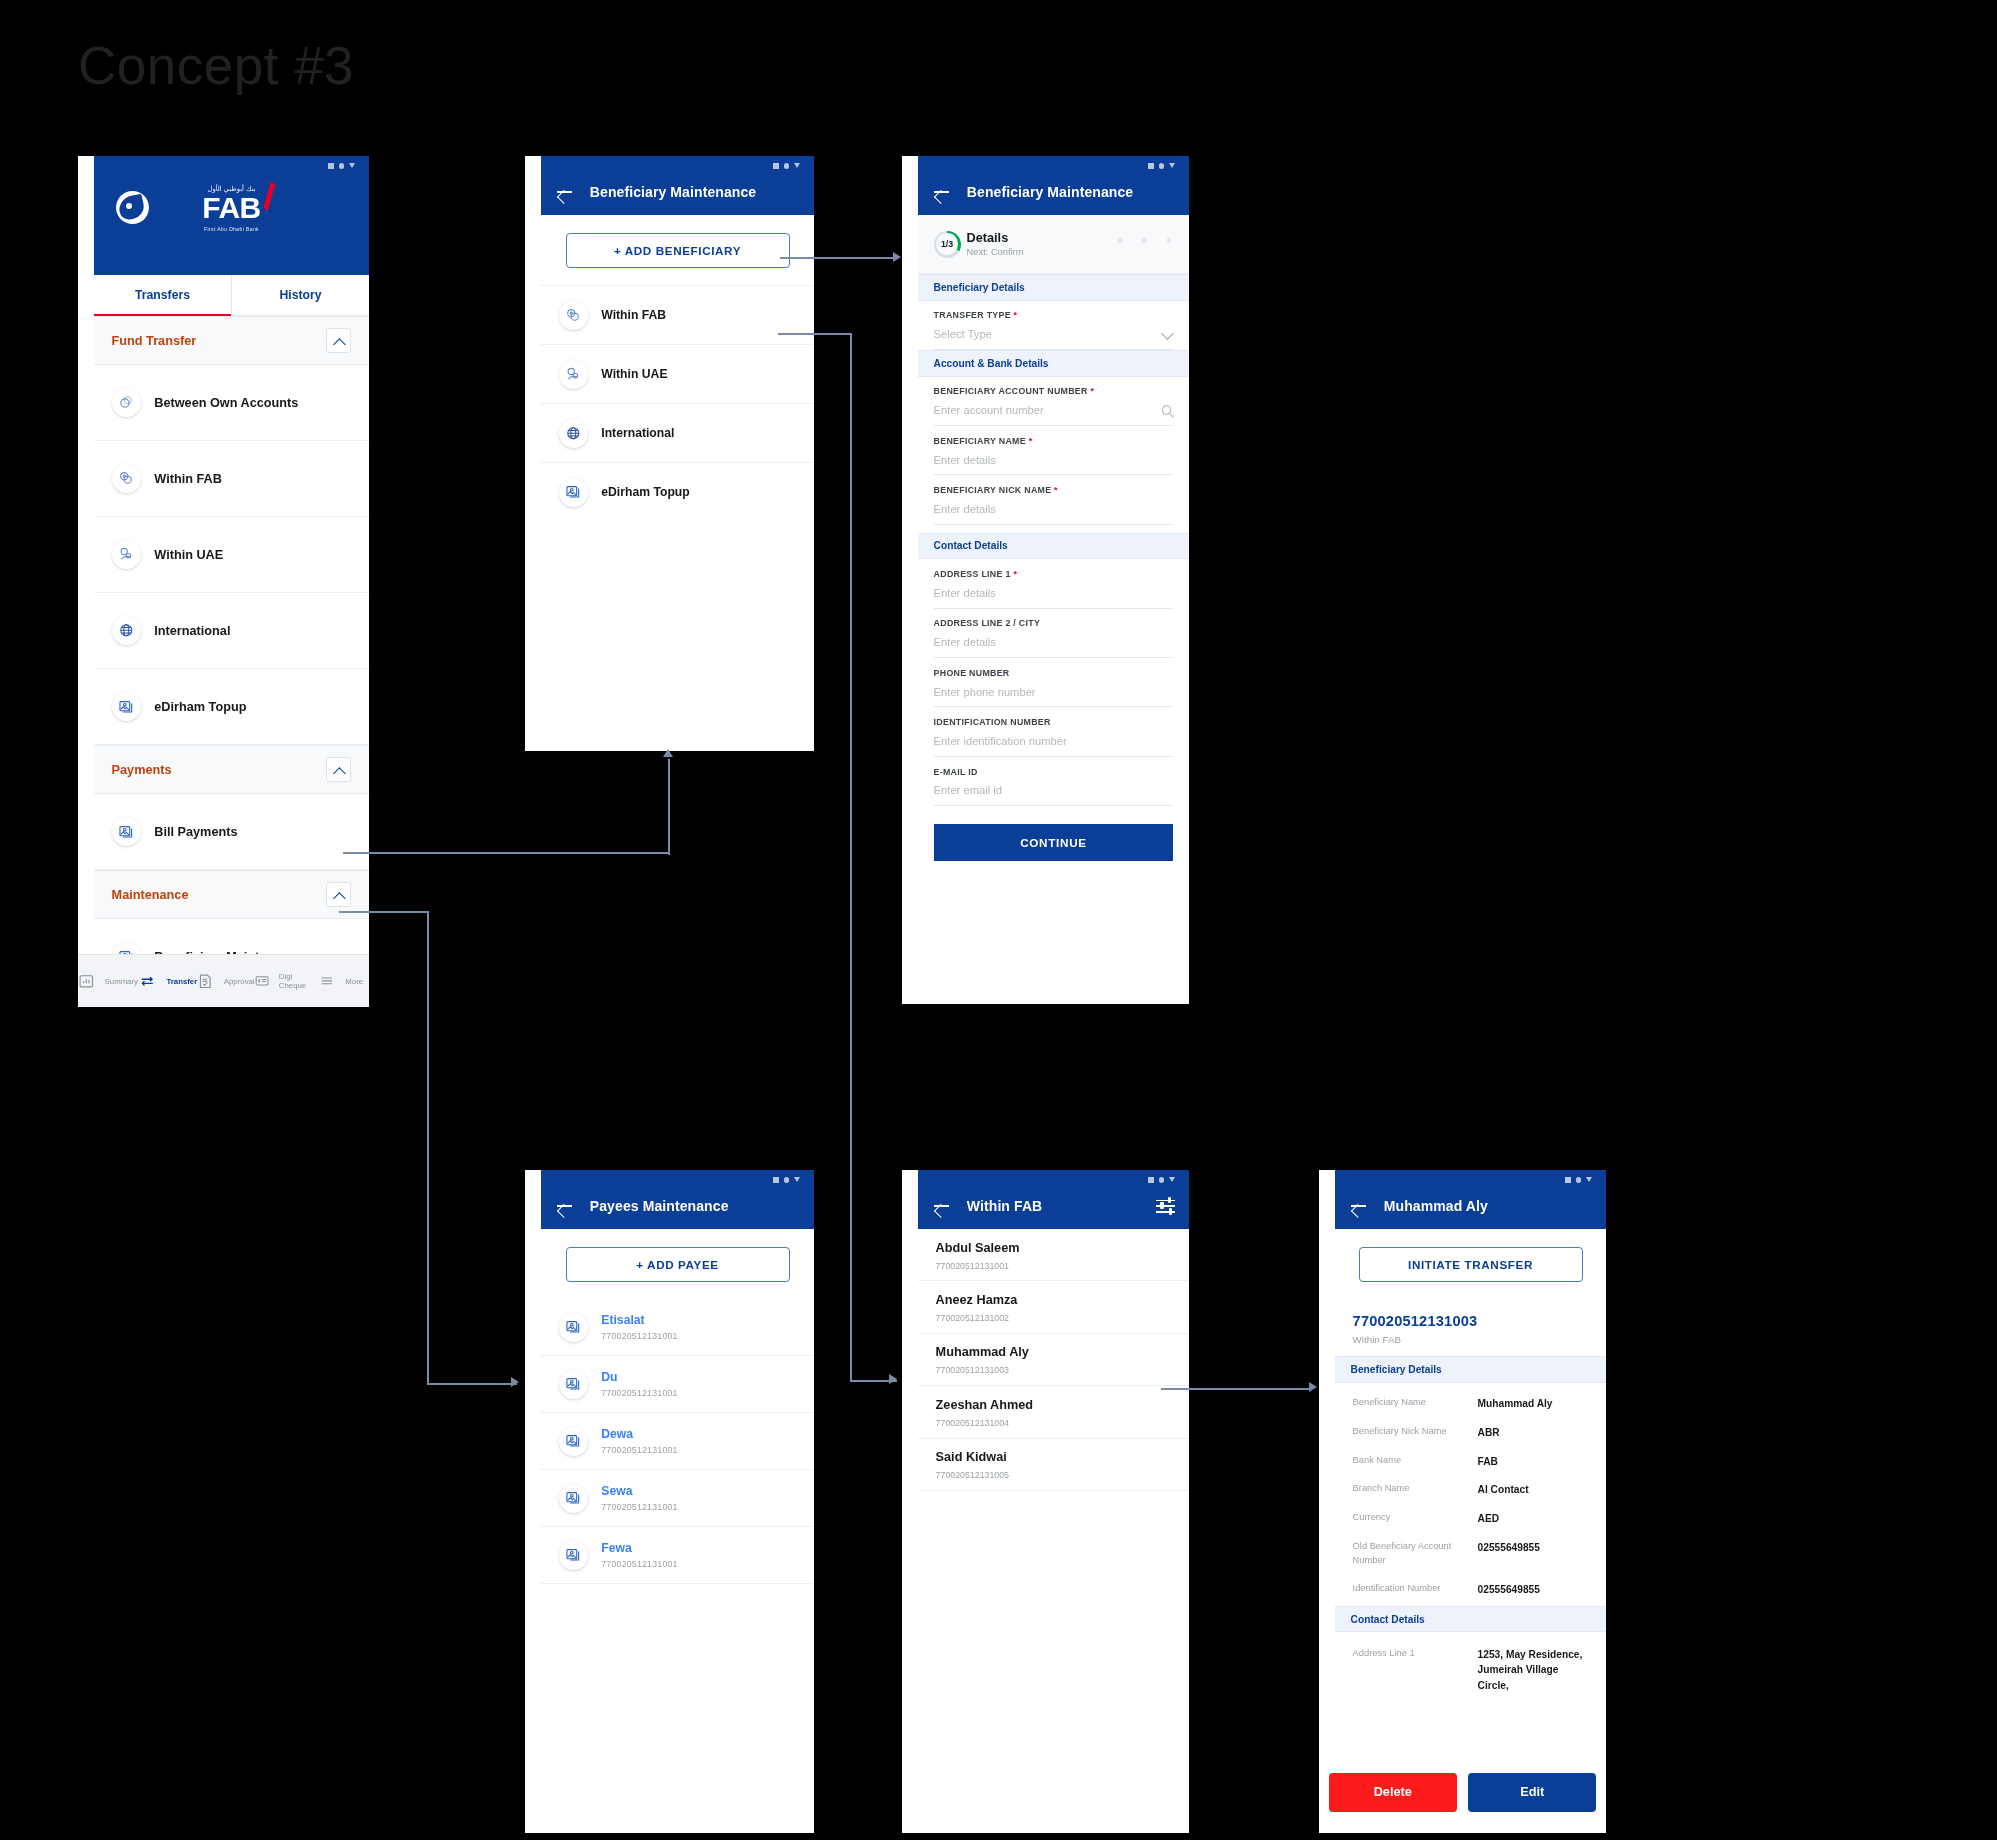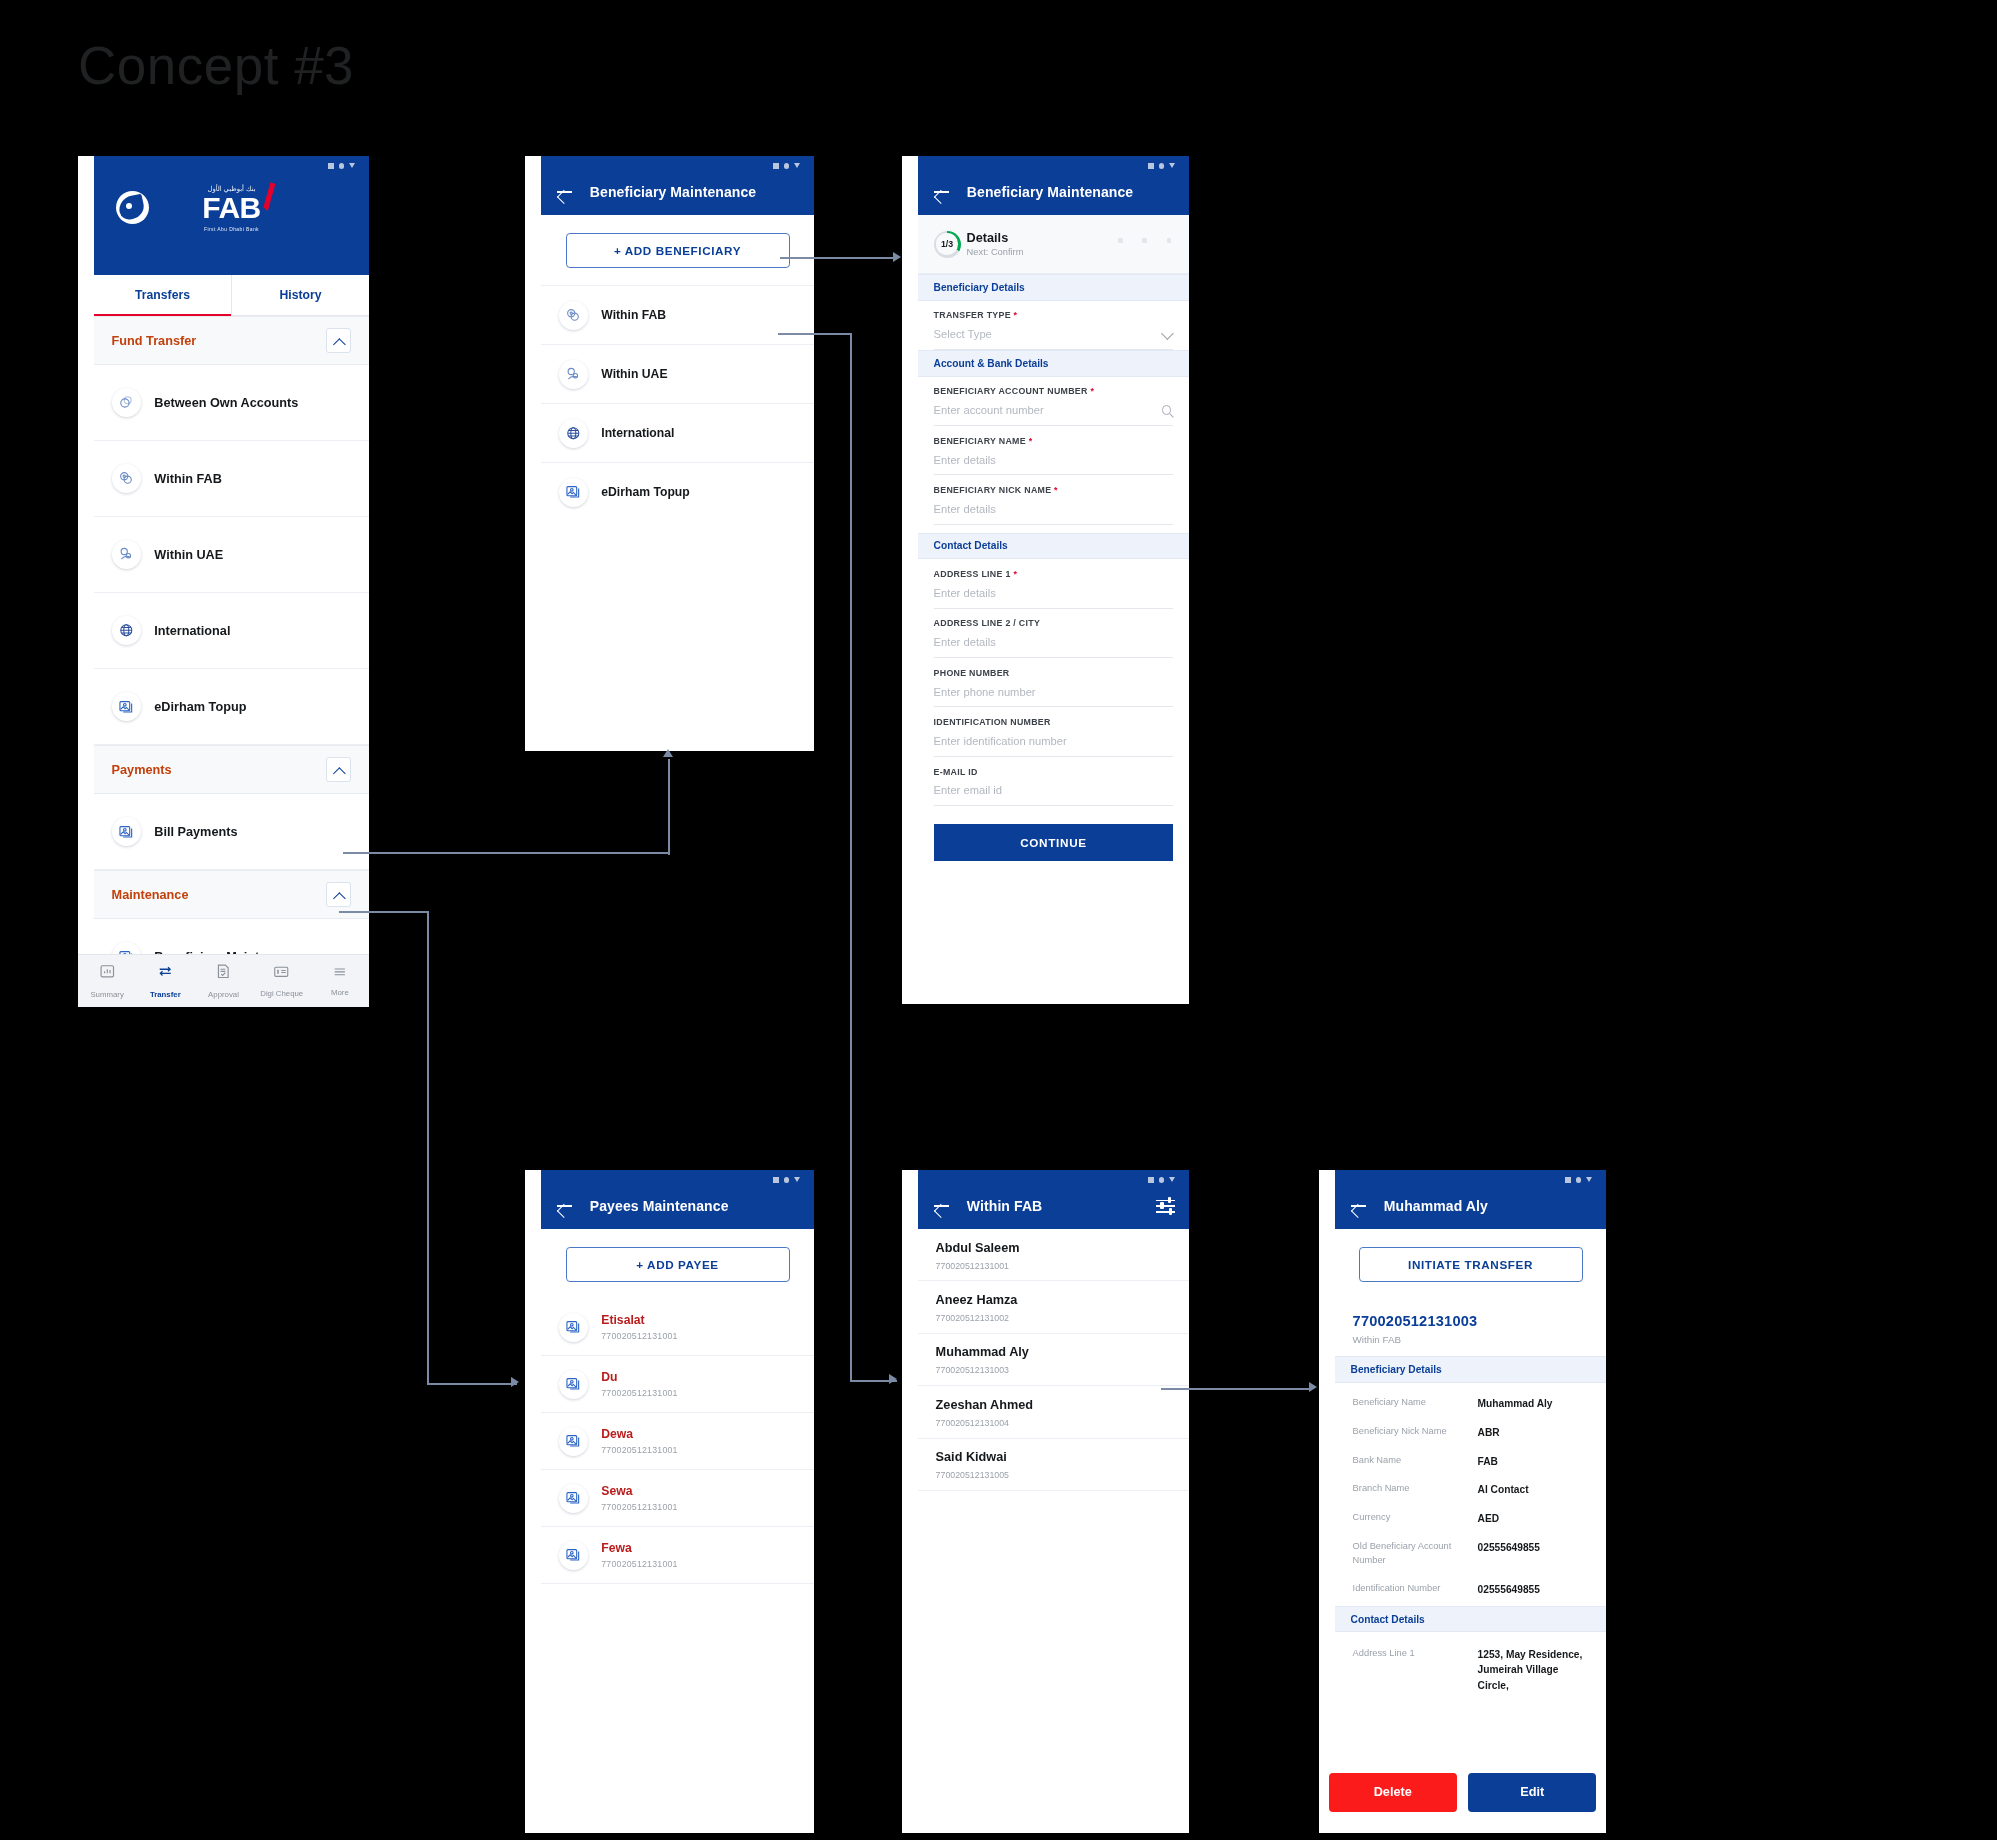--- a/index.html
+++ b/index.html
@@ -131,21 +131,21 @@
     width: 29px; height: 29px; border-radius: 50%; background: #ffffff;
     box-shadow: 0 1px 2.9px rgba(20,40,80,.20);
     display: flex; align-items: center; justify-content: center; flex: 0 0 29px;
   }
   .chip svg { display: block; }
 
   .bottomnav {
     position: absolute; left: 0; right: 0; bottom: 0; height: 53px;
     background: #f2f4f7; display: flex; border-top: 1px solid #e2e6ec;
   }
-  .bn-item { flex: 1; display: flex; flex-direction: column; align-items: center;
+  .bn-item { flex: 1; display: flex; flex-direction: row; align-items: center;
              justify-content: center; gap: 10px; cursor: pointer; }
   .bn-label { font-size: 7.8px; color: #8b9099; }
   .bn-item.active .bn-label { color: #0a3e97; font-weight: 700; }
 
   
   #phone2 { left: 525px; top: 156px; width: 289px; height: 595px;
             box-shadow: 0 2px 9.8px rgba(0,0,0,.35); }
   .outline-btn {
     margin: 17.6px auto; width: 224px; height: 35px;
     border: 1px solid #4a78c4; border-radius: 3.9px; background: #fff;
@@ -209,21 +209,21 @@
   }
 
   
   #phone4 { left: 525px; top: 1170px; width: 289px; height: 663px;
             box-shadow: 0 2px 9.8px rgba(0,0,0,.35); }
   .payee-row {
     display: flex; align-items: center; height: 57px; padding: 0 17.6px;
     border-bottom: 1px solid #eceff3; cursor: pointer;
   }
   .payee-txt { margin-left: 13.7px; }
-  .payee-name { font-size: 12.2px; font-weight: 700; color: #b91c1c; }
+  .payee-name { font-size: 12.2px; font-weight: 700; color: #3b82f6; }
   .payee-acct { font-size: 8.8px; color: #9ba1ab; margin-top: 3.9px; letter-spacing: 0.2px; }
 
   
   #phone5 { left: 902px; top: 1170px; width: 287px; height: 663px;
             box-shadow: 0 2px 9.8px rgba(0,0,0,.35); }
   .ben-row { padding: 11.7px 17.6px 9.8px 17.6px; border-bottom: 1px solid #eceff3; cursor: pointer; }
   .ben-name { font-size: 12.7px; font-weight: 700; color: #16191c; }
   .ben-acct { font-size: 8.8px; color: #9ba1ab; margin-top: 5.9px; }
 
   

